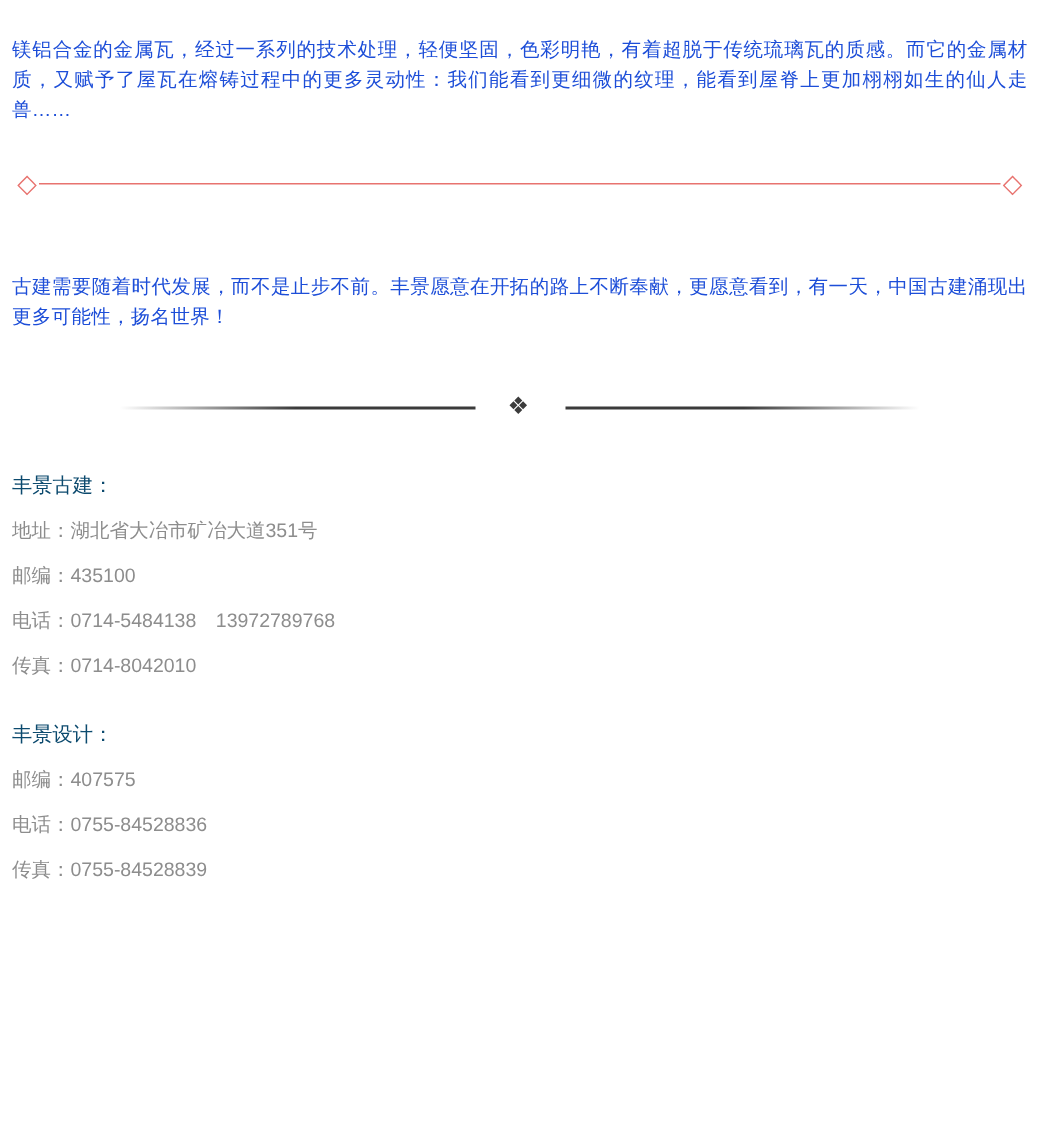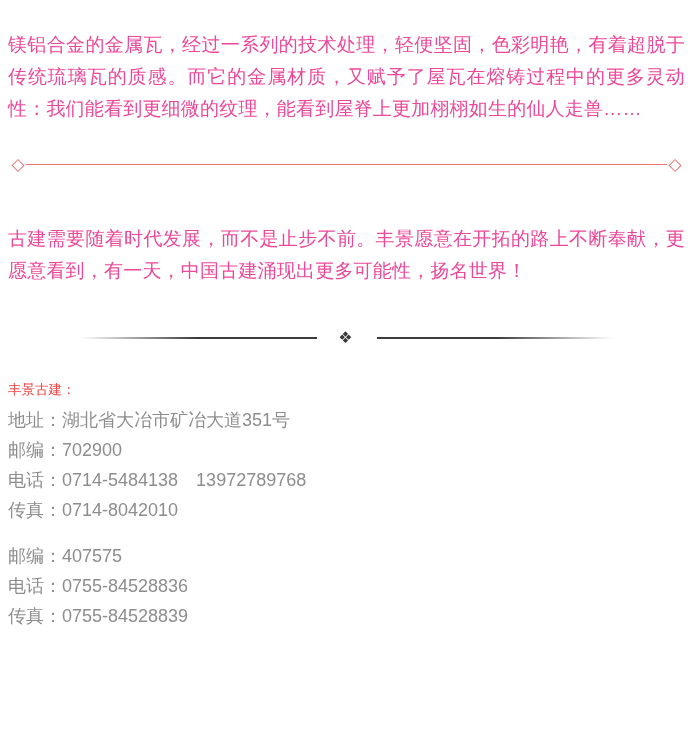--- a/index.html
+++ b/index.html
@@ -16,23 +16,23 @@
     position: relative;
   }
   .page {
     width: 693px;
     height: 749px;
     box-sizing: border-box;
     padding: 0 8px;
     position: relative;
   }
   .para {
-    font-size: 19px;
-    line-height: 32px;
-    color: #ec4899;
+    font-size: 13px;
+    line-height: 20px;
+    color: #1d4ed8;
     letter-spacing: 0.2px;
     text-align: justify;
   }
   .para-top {
     padding-top: 10px;
   }
   
   .divider-ornament {
     position: relative;
     height: 36px;
@@ -100,27 +100,27 @@
   .contact {
     margin-top: 16px;
     color: #8d8d8d;
     font-size: 13.5px;
     line-height: 30px;
   }
   .contact .group {
     margin-bottom: 16px;
   }
   .contact .group-title {
-    color: #ef4444;
+    color: #0c4a6e;
     font-size: 13.5px;
     line-height: 30px;
   }
   .contact .row {
     color: #8d8d8d;
-    font-size: 18px;
+    font-size: 13px;
     line-height: 30px;
     white-space: pre;
   }
 </style>
 </head>
 <body>
 
 <div class="page">
 
   <p class="para para-top">镁铝合金的金属瓦，经过一系列的技术处理，轻便坚固，色彩明艳，有着超脱于传统琉璃瓦的质感。而它的金属材质，又赋予了屋瓦在熔铸过程中的更多灵动性：我们能看到更细微的纹理，能看到屋脊上更加栩栩如生的仙人走兽……</p>
@@ -137,26 +137,27 @@
   <div class="gradient-rule">
     <span class="grad"></span>
     <span class="motif">❖</span>
   </div>
 
   <div class="contact">
 
     <div class="group">
       <div class="group-title">丰景古建：</div>
       <div class="row">地址：湖北省大冶市矿冶大道351号</div>
-      <div class="row">邮编：702900</div>
+      <div class="row">邮编：435100</div>
       <div class="row">电话：0714-5484138　13972789768</div>
       <div class="row">传真：0714-8042010</div>
     </div>
 
     <div class="group">
+      <div class="group-title">丰景设计：</div>
       <div class="row">邮编：407575</div>
       <div class="row">电话：0755-84528836</div>
       <div class="row">传真：0755-84528839</div>
 
     </div>
 
   </div>
 
 </div>
 

